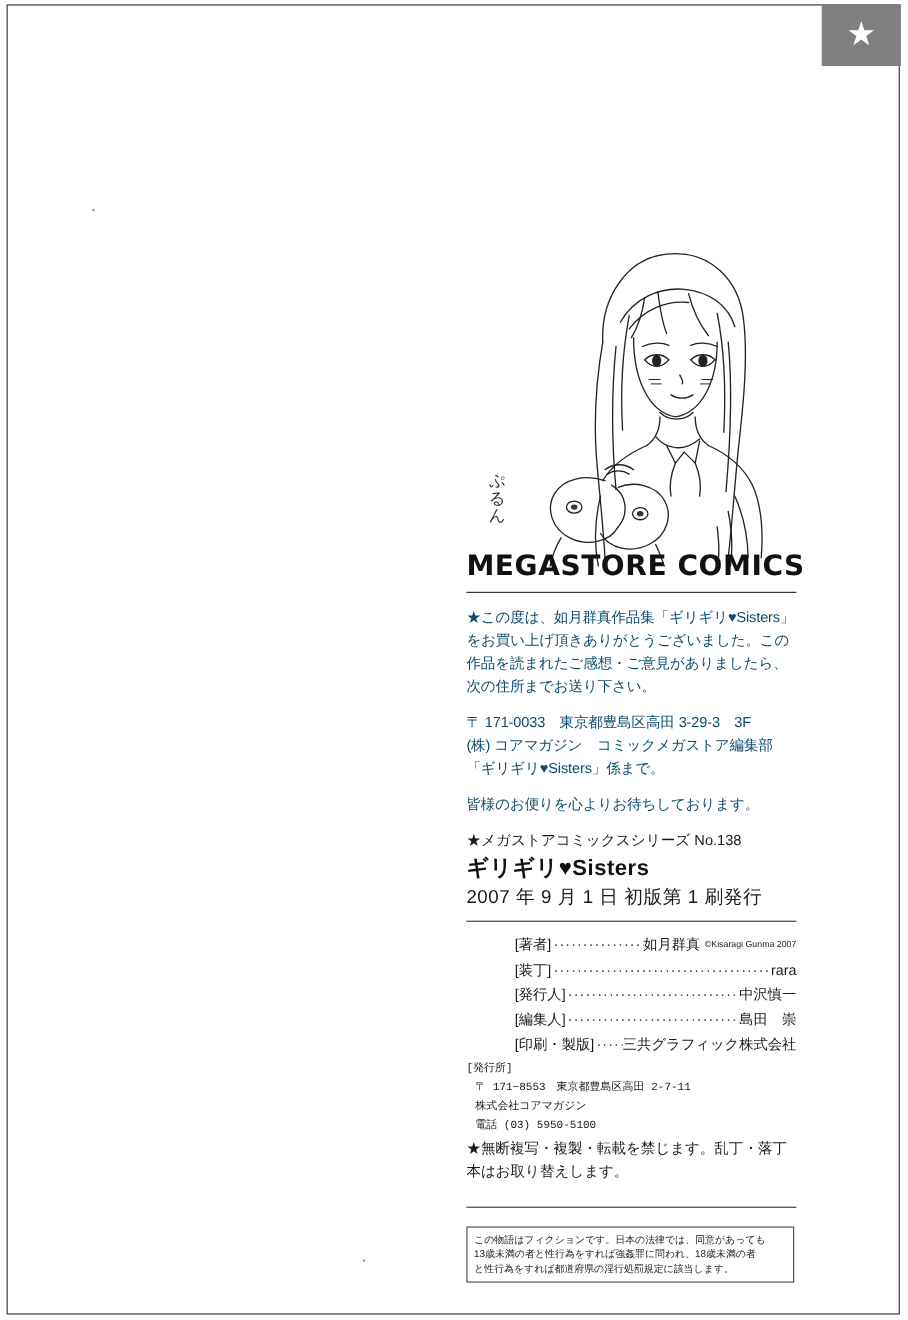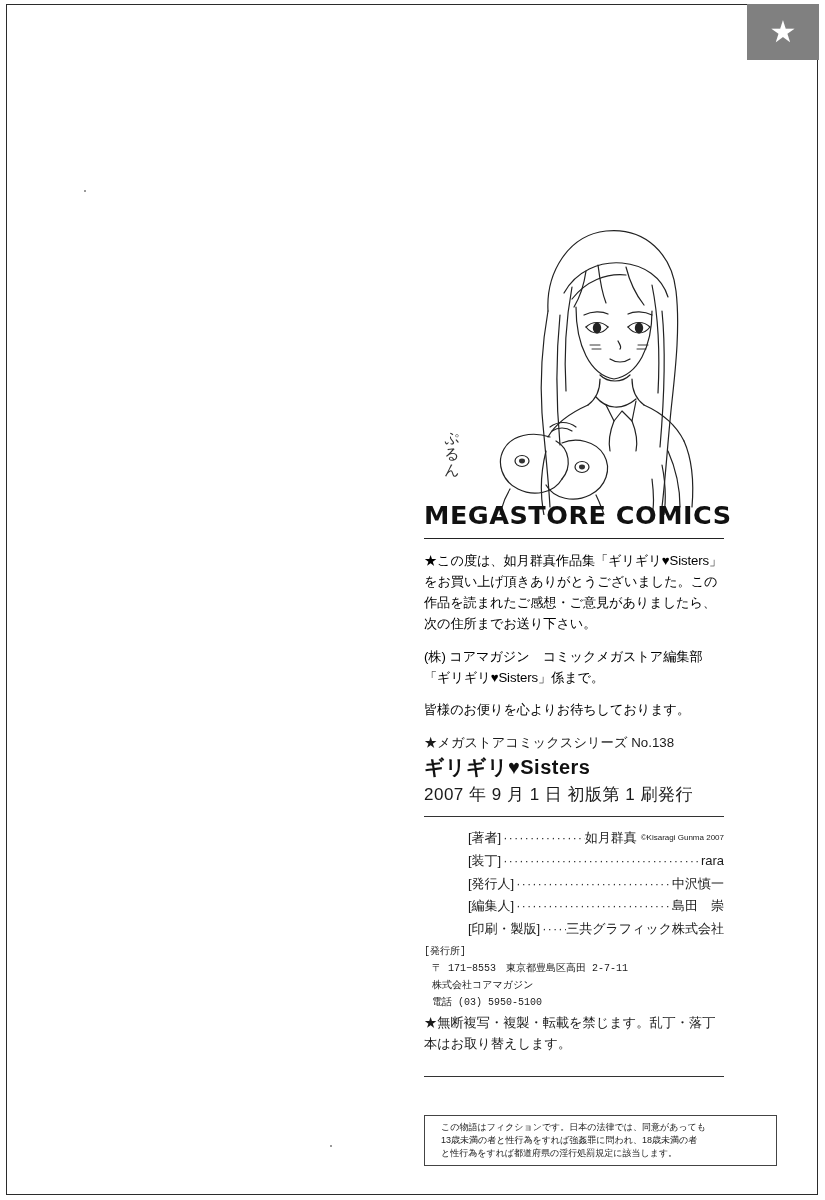--- a/index.html
+++ b/index.html
@@ -66,21 +66,21 @@
   .brand-rule {
     border-top: 1.5px solid #222;
     width: 300px;
     margin: 4px 0 12px 0;
   }
 
   .para {
     font-size: 13.2px;
     line-height: 1.58;
     margin: 0 0 13px 0;
-    color: #000000;
+    color: #0c4a6e;
     letter-spacing: -0.1px;
   }
   .para.tight { margin-bottom: 11px; }
 
   .addr-line { display: block; }
 
   .series-line {
     font-size: 13.3px;
     margin: 0 0 2px 0;
   }
@@ -145,24 +145,24 @@
   .rule-bottom {
     border-top: 1px solid #333;
     width: 300px;
     margin: 22px 0 0 0;
   }
 
   .disclaimer {
     position: absolute;
     left: 424px;
     top: 1115px;
-    width: 353px;
+    width: 298px;
     border: 1px solid #444;
     box-sizing: border-box;
-    padding: 5px 16px;
+    padding: 5px 6px;
     font-size: 9px;
     line-height: 1.45;
     color: #222;
   }
 
   
   .art {
     position: absolute;
     left: 400px;
     top: 215px;
@@ -278,20 +278,21 @@
 <div class="onomatopoeia">ぷるん</div>
 
 <div class="colophon">
 
   <div class="brand">MEGASTORE COMICS</div>
   <div class="brand-rule"></div>
 
   <p class="para">★この度は、如月群真作品集「ギリギリ♥Sisters」をお買い上げ頂きありがとうございました。この作品を読まれたご感想・ご意見がありましたら、次の住所までお送り下さい。</p>
 
   <p class="para tight">
+    <span class="addr-line">〒 171-0033　東京都豊島区高田 3-29-3　3F</span>
     <span class="addr-line">(株) コアマガジン　コミックメガストア編集部</span>
     <span class="addr-line">「ギリギリ♥Sisters」係まで。</span>
   </p>
 
   <p class="para">皆様のお便りを心よりお待ちしております。</p>
 
   <div class="series-line">★メガストアコミックスシリーズ No.138</div>
   <div class="title-jp">ギリギリ♥Sisters</div>
   <div class="pubdate">2007 年 9 月 1 日 初版第 1 刷発行</div>
 

